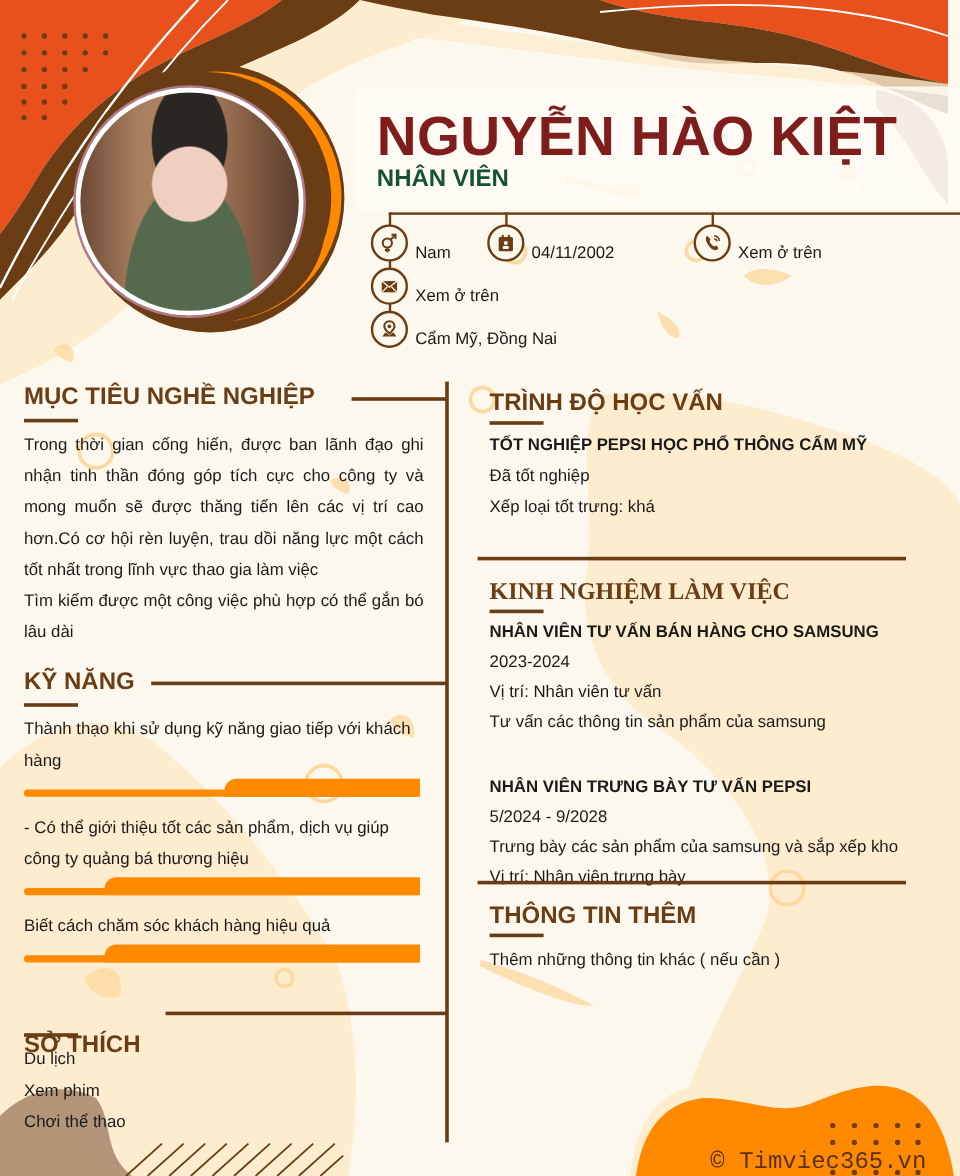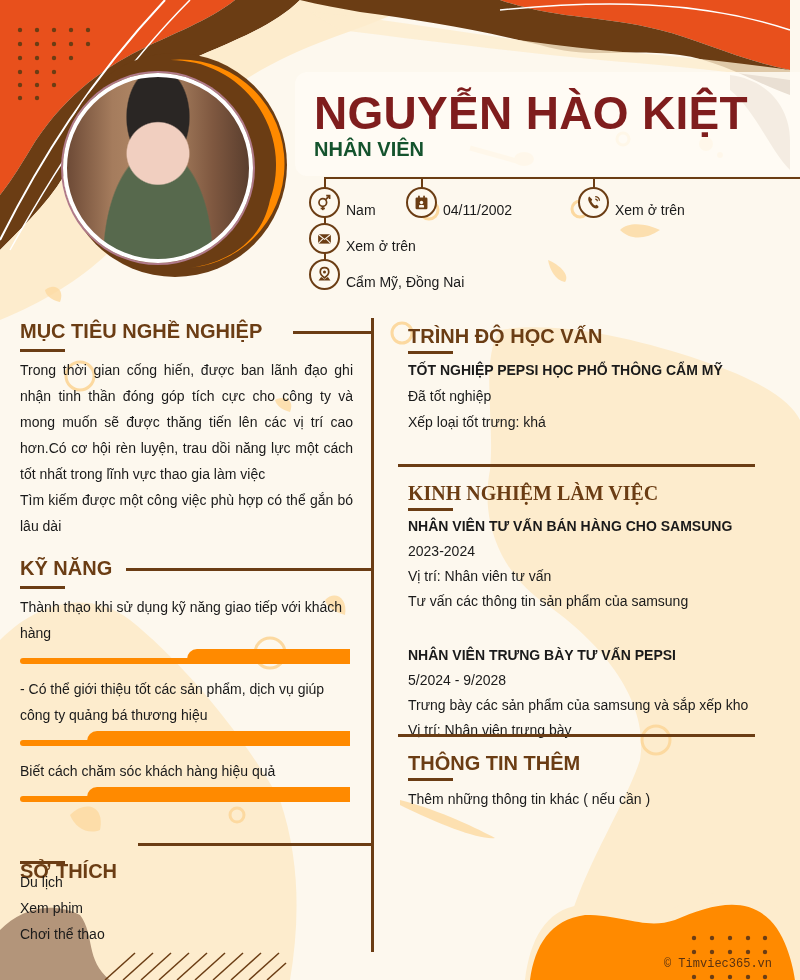--- a/index.html
+++ b/index.html
@@ -81,21 +81,21 @@
   }
   .skill-bar .track {
     position: absolute; left: 0; bottom: 0; width: 100%; height: 6px; border-radius: 3px; background: #ff8a00;
   }
   .skill-bar .fill {
     position: absolute; right: 0; top: 0; height: 15px; background: #ff8a00; border-radius: 10px 0 0 0;
   }
 
   .watermark {
     position: absolute; right: 28px; top: 957px; font-family: "Liberation Mono", "DejaVu Sans Mono", monospace;
-    font-size: 12px; color: #5a3210; z-index: 4;
+    font-size: 20px; color: #5a3210; z-index: 4;
   }
 </style>
 </head>
 <body>
 
 <svg class="bg" width="800" height="980" viewBox="0 0 800 980">
   <rect width="800" height="980" fill="#fdf8ee"></rect>
 
   <path d="M0,0 L235,0 C210,20 170,35 140,50 C100,70 60,100 30,150 C18,170 8,185 0,195 Z" fill="#e8501c"></path>
 

